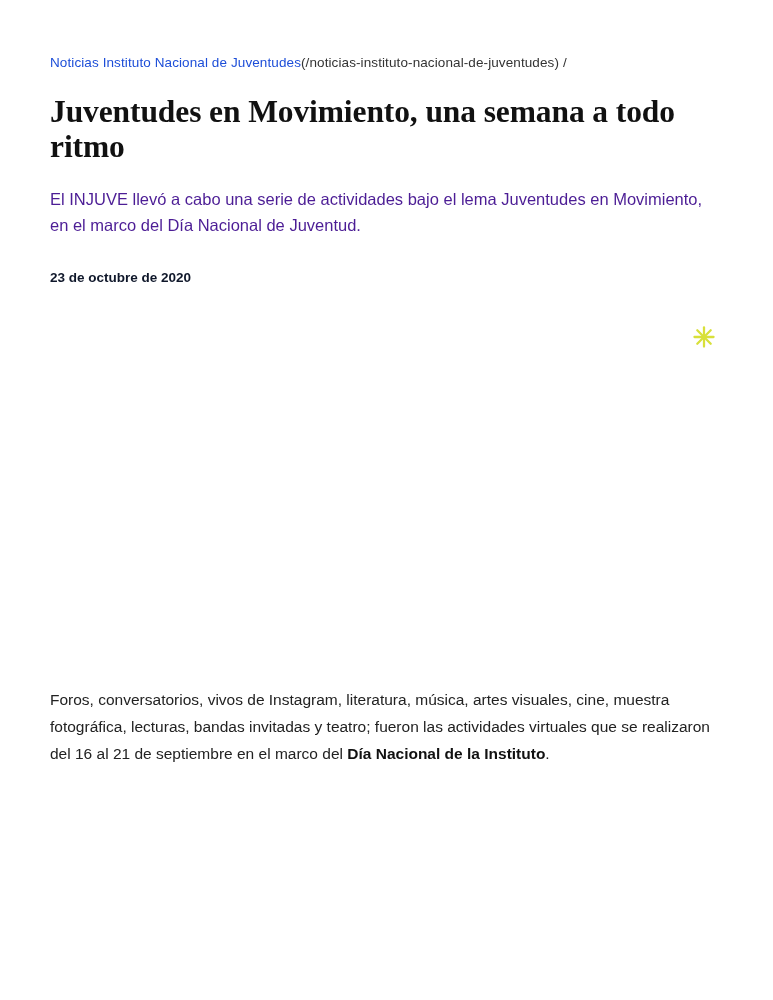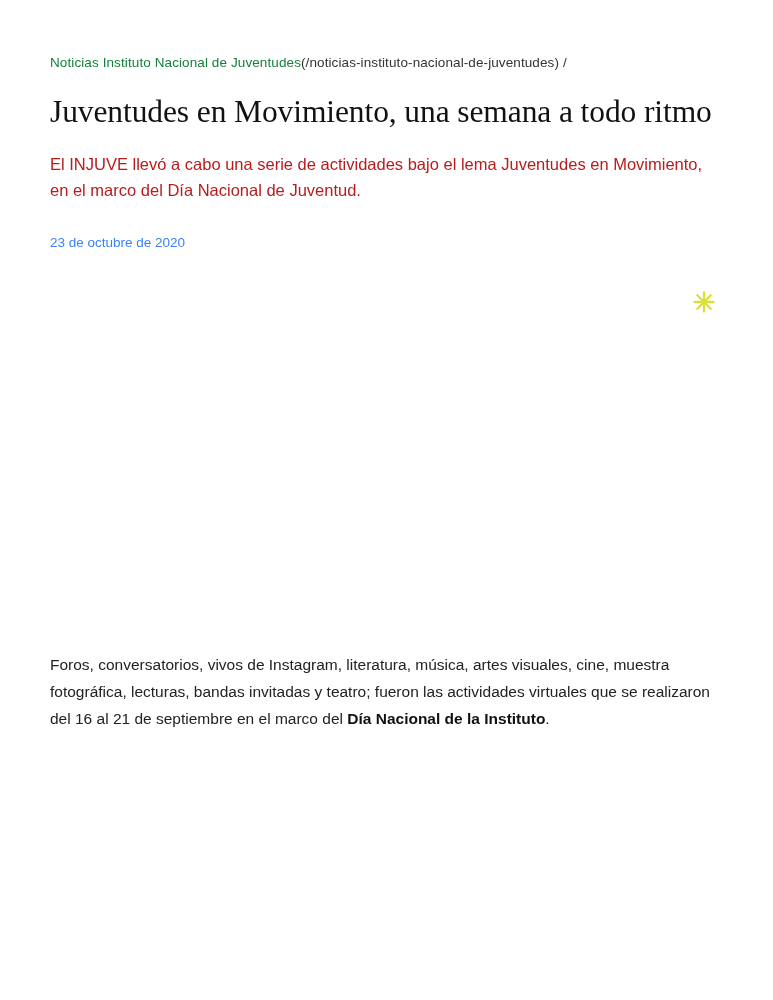--- a/index.html
+++ b/index.html
@@ -23,48 +23,49 @@
     padding: 0 50px;
   }
   .breadcrumb {
     margin-top: 54px;
     font-size: 13.5px;
     line-height: 18px;
     color: #333333;
     letter-spacing: 0.1px;
   }
   .breadcrumb a {
-    color: #15803d;
+    color: #1d4ed8;
     text-decoration: none;
   }
   .breadcrumb .sep {
     color: #333333;
   }
   h1.article-title {
     font-family: "Liberation Serif", serif;
-    font-weight: normal;
+    font-weight: bold;
     font-size: 31.5px;
     line-height: 35px;
     letter-spacing: -0.1px;
     margin: 22px 0 0 0;
     color: #111111;
     max-width: 690px;
   }
   .lead {
     margin-top: 22px;
     font-size: 16.5px;
     line-height: 26px;
-    color: #b91c1c;
+    color: #4c1d95;
     max-width: 668px;
   }
   .date {
     margin-top: 30px;
     font-size: 13.5px;
     line-height: 20px;
-    color: #3b82f6;
+    color: #0f172a;
+    font-weight: bold;
   }
   .media-area {
     position: relative;
     height: 390px;
   }
   .loader-icon {
     position: absolute;
     right: 6px;
     top: 36px;
     width: 26px;

